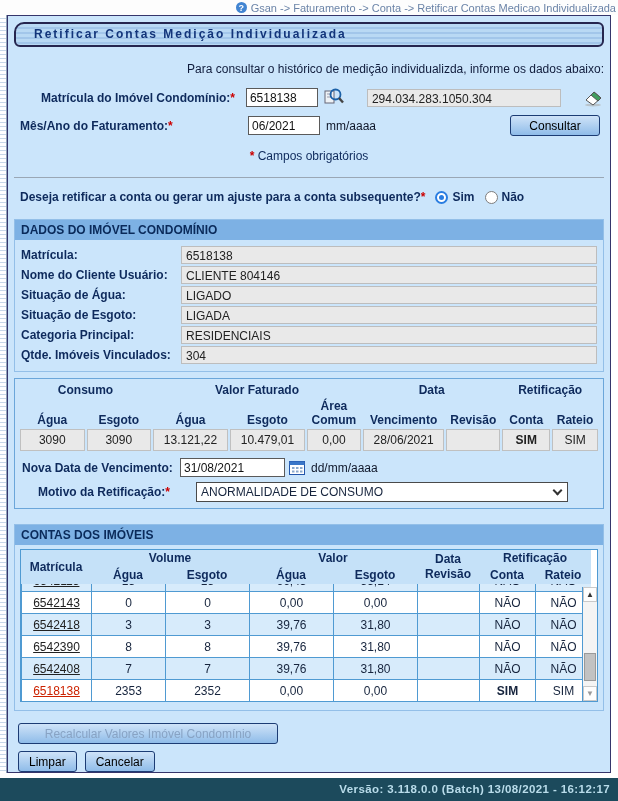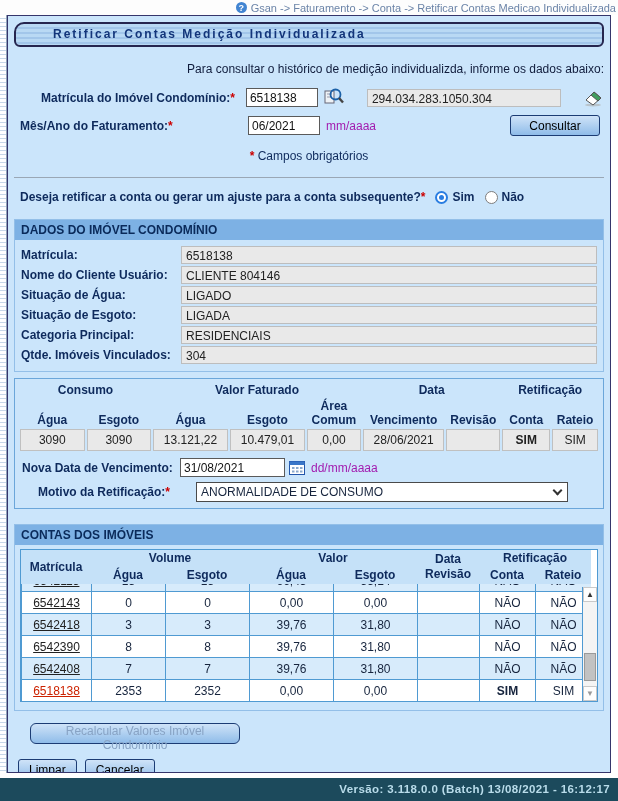--- a/index.html
+++ b/index.html
@@ -27,21 +27,21 @@
   }
   
   .container {
     position:absolute; left:7px; top:15px; width:604px; height:758px;
     background:#cbe5fb; border:1px solid #35356b; padding:6px; overflow:hidden;
   }
   .title-box {
     height:25px; line-height:21px;
     background:repeating-linear-gradient(to bottom,#b9d9f4 0 3px,#a2c6ea 3px 5px);
     border:2px solid #26264f; border-radius:10px 6px 6px 6px;
-    color:#13357a; font-weight:bold; letter-spacing:2px; padding-left:37px;
+    color:#13357a; font-weight:bold; letter-spacing:2px; padding-left:18px;
     font-size:12px;
   }
   .intro { margin:15px 0 0 6px; color:#101c3c;text-align:right; }
   .lbl { font-weight:bold; color:#0e2a5c; }
   .star { color:#cc0000; font-weight:bold; }
   .row { display:flex; align-items:center; }
   .inp {
     height:19px; border:1px solid #5a5a5a; background:#fff; padding:0 3px;
     font-family:"Liberation Sans",sans-serif; font-size:12px; color:#111;
   }
@@ -85,21 +85,21 @@
   }
   .red { color:#e02020; }
   .cc-row { display:flex; align-items:center; margin:5px 0 0 4px; }
   .cc-row .lbl { width:158px; flex:0 0 auto; }
   .selectbox {
     width:372px; height:20px; background:#fff; border:1px solid #4a4a4a;
     display:flex; align-items:center; justify-content:space-between;
     padding:0 6px 0 4px; cursor:pointer;
   }
   .chev { width:7px; height:7px; border-right:2px solid #333; border-bottom:2px solid #333; transform:rotate(45deg); margin-top:-4px; }
-  .mask-hint { margin-left:6px; color:#a21caf; }
+  .mask-hint { margin-left:6px; color:#0f172a; }
   
   .itable-wrap { position:relative; margin:4px 5px 8px 5px; border:1px solid #4f9ad2; background:#fff; }
   .itable { border-collapse:collapse; table-layout:fixed; width:570px; }
   .itable.hdr { background:#c5e1f8; }
   .itable.hdr th { font-weight:bold; color:#0e2a5c; padding:1px 2px; text-align:center; vertical-align:middle; line-height:1.25; }
   .scroll-region { height:117px; overflow:hidden; width:570px; }
   .itable.bd { margin-top:-15px; }
   .itable.bd td {
     border:1px solid #4f9ad2; text-align:center; height:22px; padding:0 2px;
     background:#fff; color:#16243d; overflow:hidden;
@@ -408,21 +408,21 @@
 
       <div class="vscroll">
         <div class="sb-btn up">▲</div>
         <div class="sb-thumb"></div>
         <div class="sb-btn down">▼</div>
       </div>
     </div>
   </div>
 
   <div class="actions">
-    <button class="btn disabled" style="width:210px; margin-left:16px;border-radius:6px;">Recalcular Valores Imóvel Condomínio</button>
+    <button class="btn disabled" style="width:260px; margin-left:4px;">Recalcular Valores Imóvel Condomínio</button>
     <div class="actions-row2" style="margin-left:4px;">
       <button class="btn">Limpar</button>
       <button class="btn">Cancelar</button>
     </div>
   </div>
 
 </div>
 
 <div class="footer">Versão: 3.118.0.0 (Batch) 13/08/2021 - 16:12:17</div>
 

